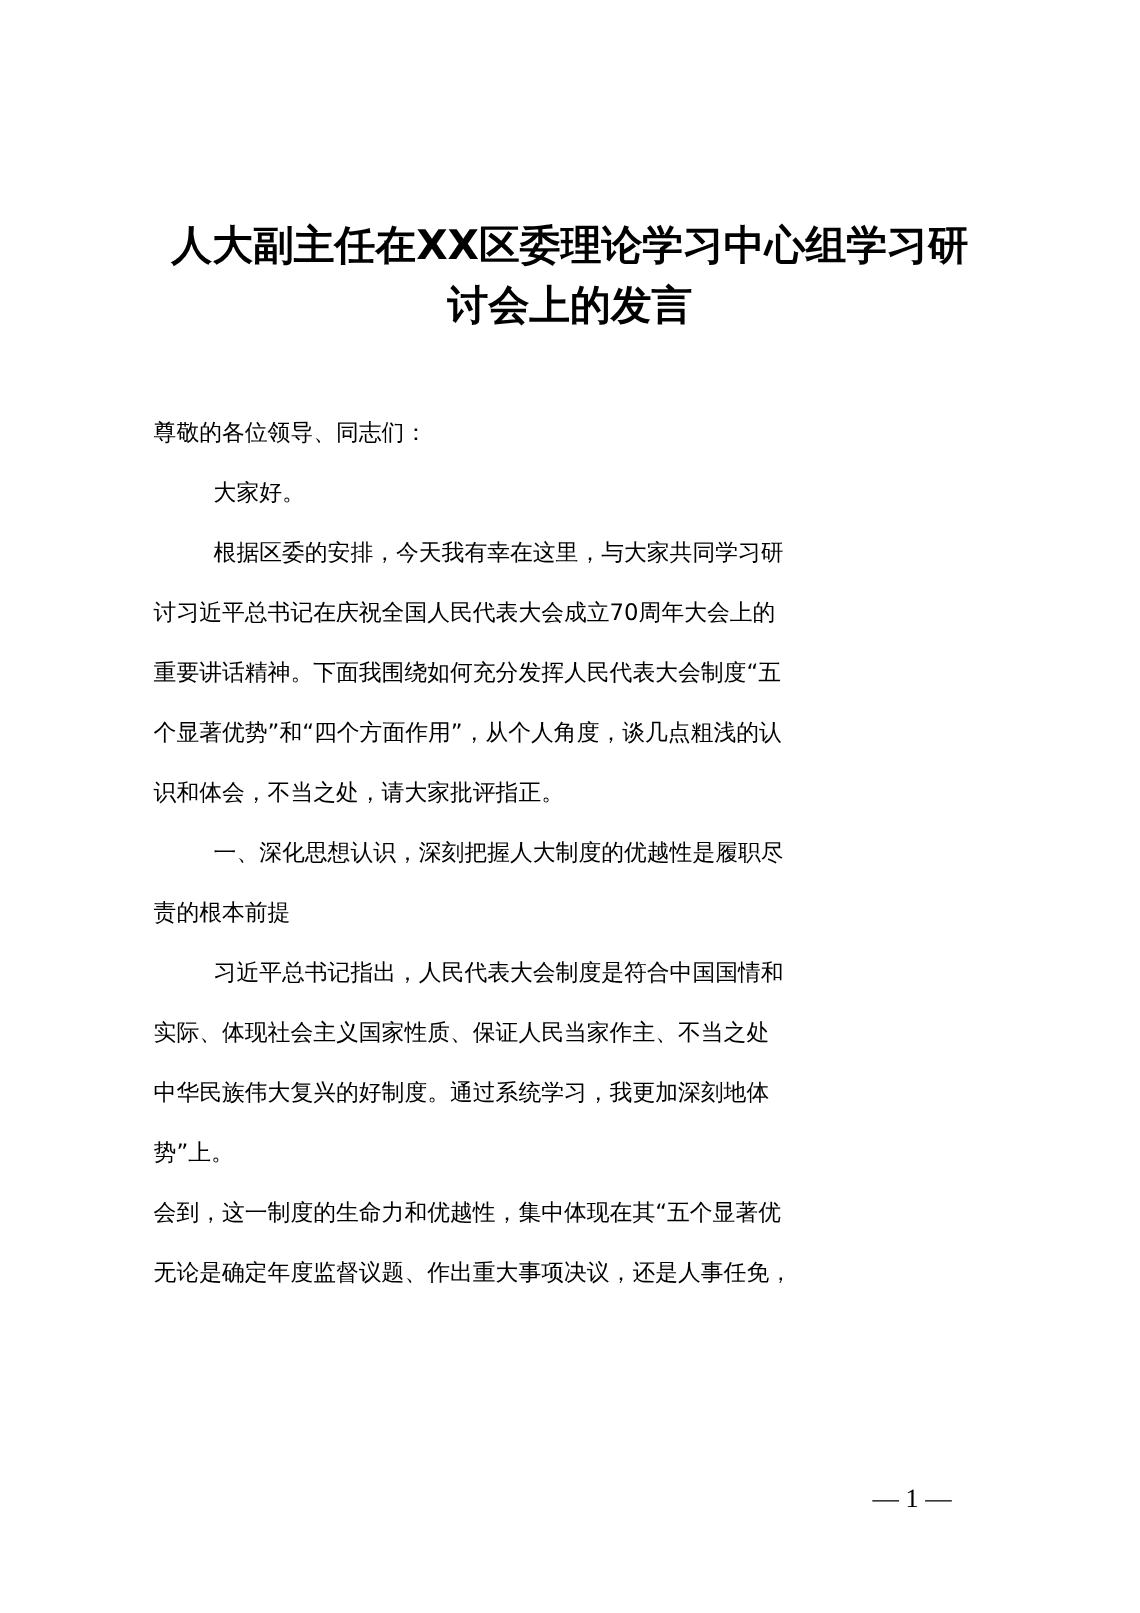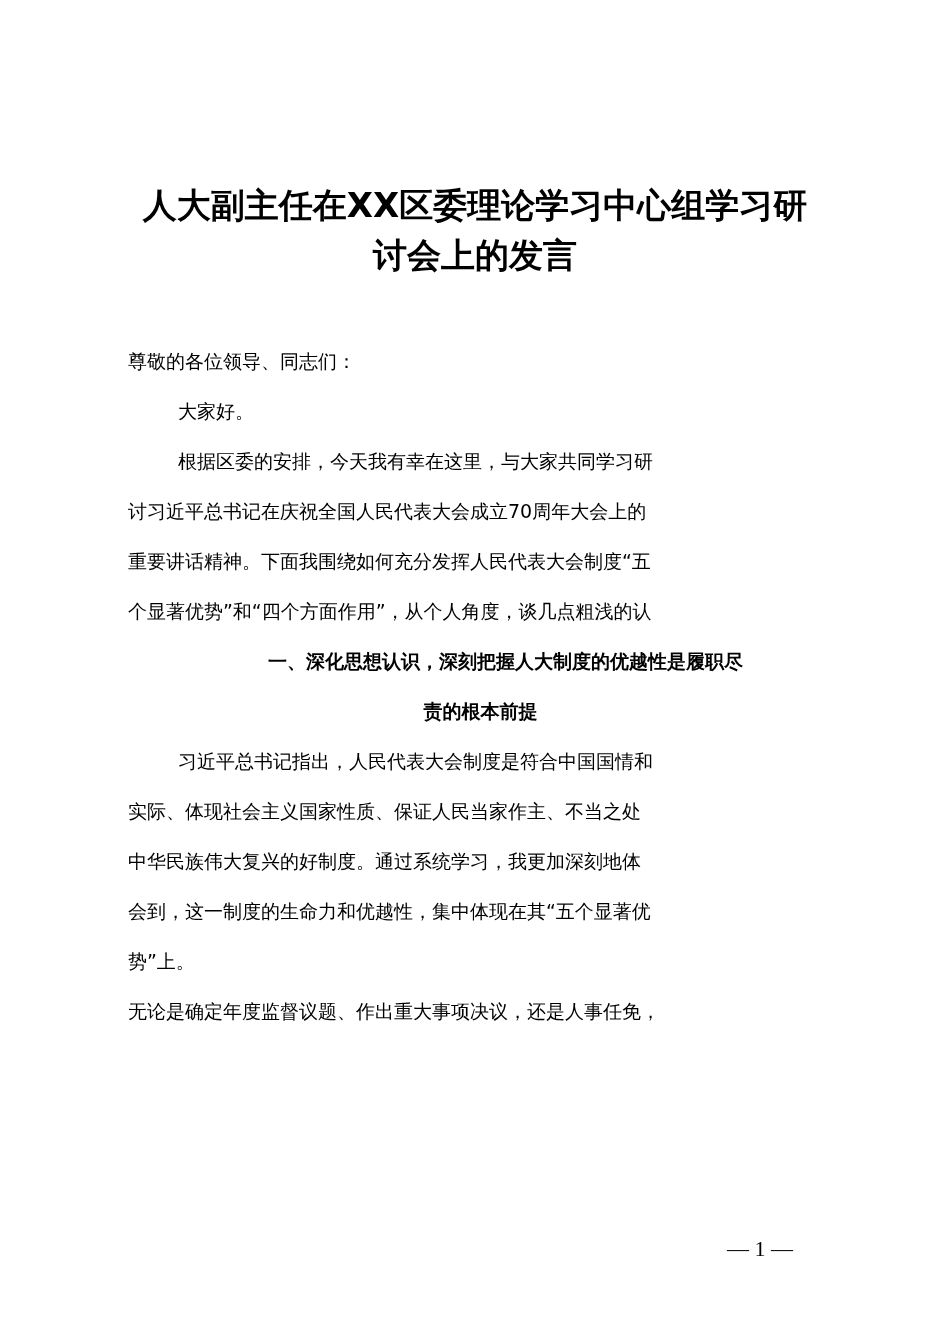--- a/index.html
+++ b/index.html
@@ -13,21 +13,21 @@
       text-align: center; font-weight: bold; font-size: 34px; line-height: 50px;
       letter-spacing: 0px;
     }
     .title .line { display: block; white-space: nowrap; }
     .body-text {
       position: absolute; left: 128px; top: 336px; width: 705px;
       font-size: 19px; line-height: 50px;
     }
     .ln { display: block; white-space: nowrap; height: 50px; }
     .indent { padding-left: 50px; }
-    .bold { font-weight: bold; text-align: center; }
+    .bold { font-weight: normal; }
     .page-number {
       position: absolute; left: 720px; top: 1236px; width: 80px; text-align: center;
       font-family: "Liberation Serif", "DejaVu Serif", serif; font-size: 22px; color: #000;
     }
   </style>
 </head>
 <body>
 
 <div class="page">
   <div class="title">
@@ -35,24 +35,25 @@
     <span class="line">讨会上的发言</span>
   </div>
 
   <div class="body-text">
     <span class="ln">尊敬的各位领导、同志们：</span>
     <span class="ln indent">大家好。</span>
     <span class="ln indent">根据区委的安排，今天我有幸在这里，与大家共同学习研</span>
     <span class="ln">讨习近平总书记在庆祝全国人民代表大会成立70周年大会上的</span>
     <span class="ln">重要讲话精神。下面我围绕如何充分发挥人民代表大会制度“五</span>
     <span class="ln">个显著优势”和“四个方面作用”，从个人角度，谈几点粗浅的认</span>
+    <span class="ln">识和体会，不当之处，请大家批评指正。</span>
     <span class="ln indent bold">一、深化思想认识，深刻把握人大制度的优越性是履职尽</span>
     <span class="ln bold">责的根本前提</span>
     <span class="ln indent">习近平总书记指出，人民代表大会制度是符合中国国情和</span>
     <span class="ln">实际、体现社会主义国家性质、保证人民当家作主、不当之处</span>
     <span class="ln">中华民族伟大复兴的好制度。通过系统学习，我更加深刻地体</span>
+    <span class="ln">势”上。</span>
     <span class="ln">会到，这一制度的生命力和优越性，集中体现在其“五个显著优</span>
-    <span class="ln">势”上。</span>
     <span class="ln">无论是确定年度监督议题、作出重大事项决议，还是人事任免，</span>
   </div>
 
   <div class="page-number">— 1 —</div>
 </div>
 
 </body></html>

